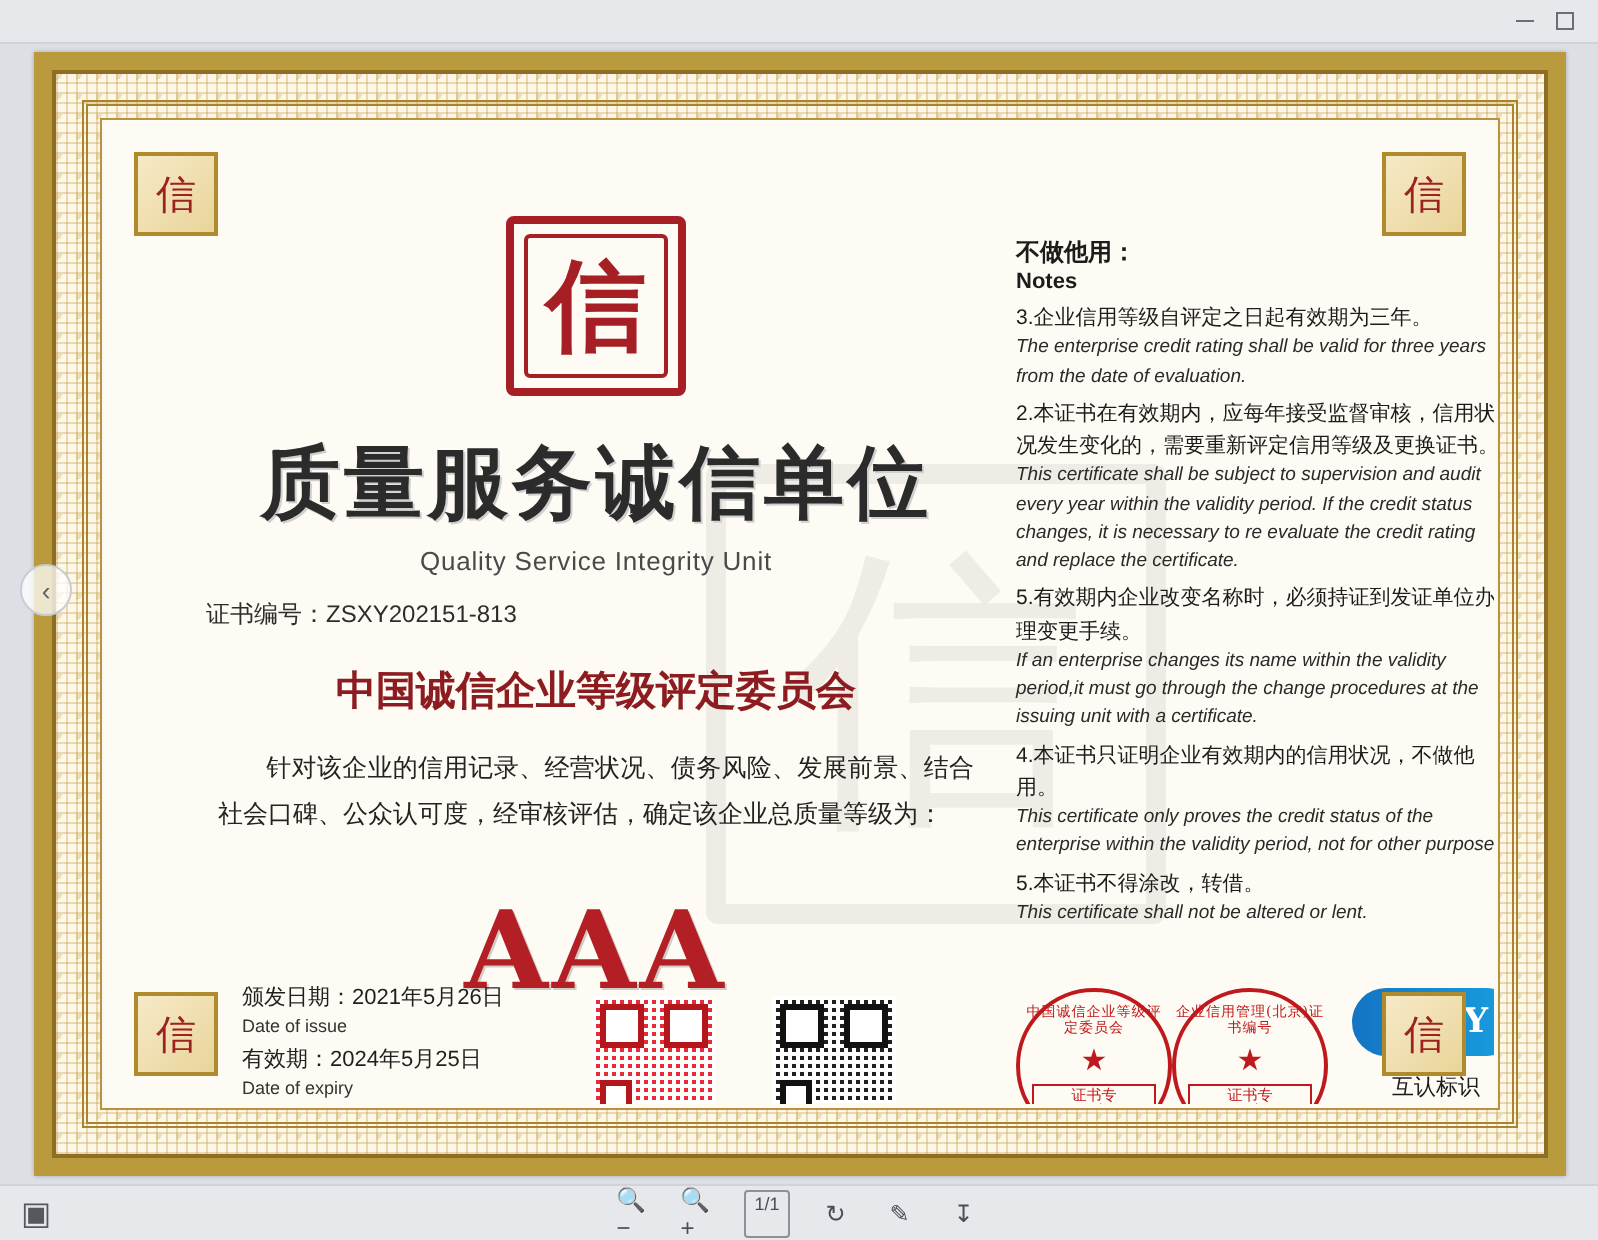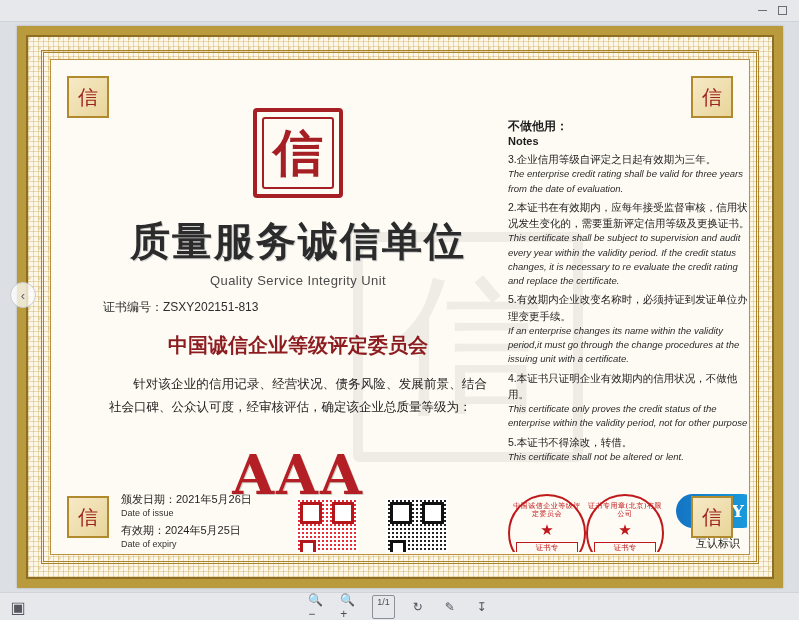--- a/index.html
+++ b/index.html
@@ -398,21 +398,21 @@
         <div class="note-en">This certificate shall not be altered or lent.</div>
       </div>
 
       <div class="stamps">
         <div class="stamp">
           <span class="arc">中国诚信企业等级评定委员会</span>
           <span class="star">★</span>
           <span class="txt">证书专用章</span>
         </div>
         <div class="stamp">
-          <span class="arc">证书专用章(北京)有限公司</span>
+          <span class="arc">企业信用管理(北京)证书编号</span>
           <span class="star">★</span>
           <span class="txt">证书专用章</span>
         </div>
         <div class="zsxy">
           <div class="logo">ZSXY</div>
           <div class="cap">互认标识</div>
         </div>
       </div>
 
       <div class="corner tl">

